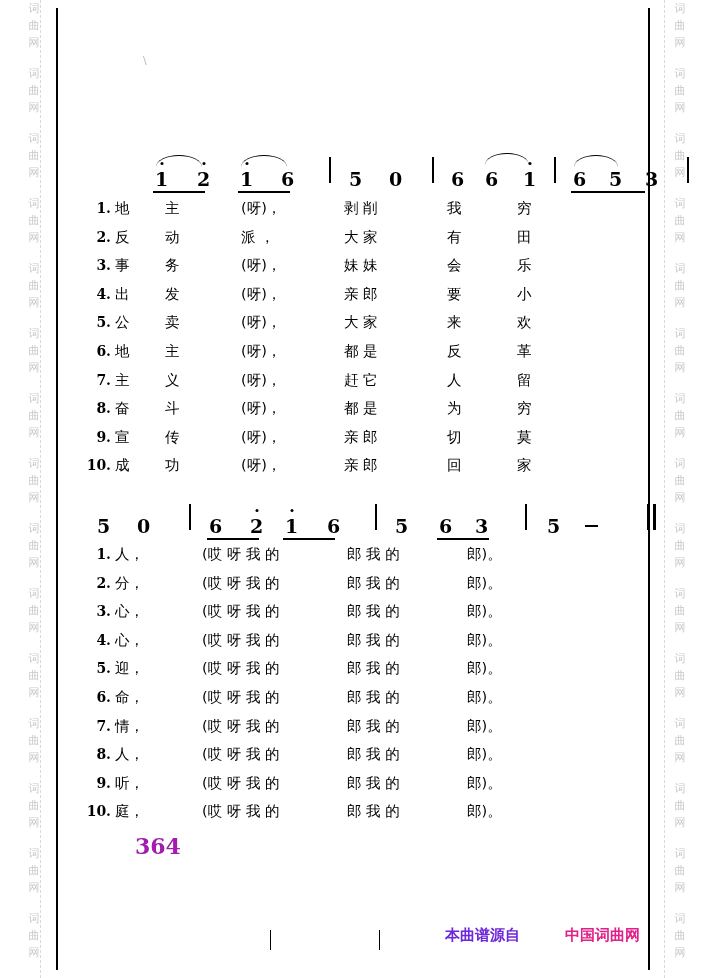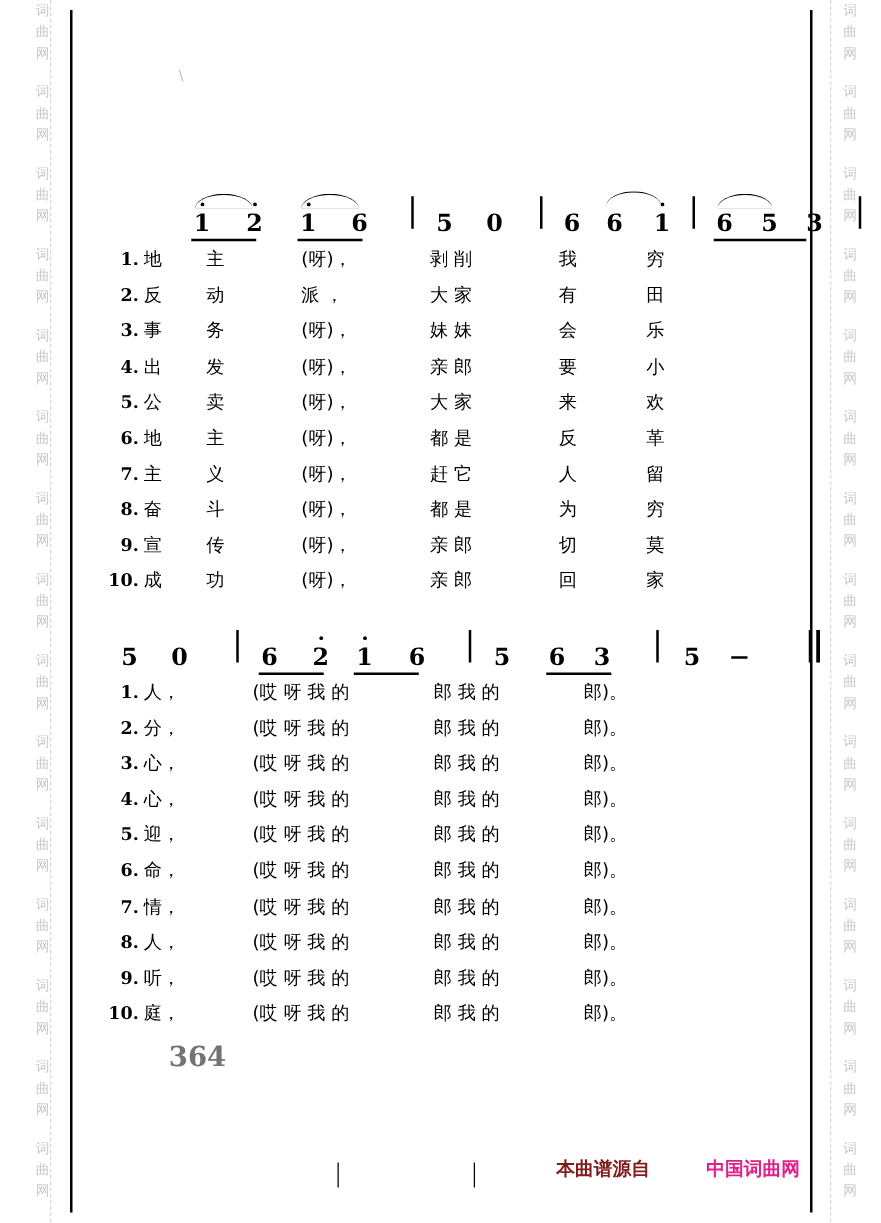--- a/index.html
+++ b/index.html
@@ -176,38 +176,38 @@
   }
 
   
   .page-number {
     position: absolute;
     left: 78px;
     top: 825px;
     font-family: "DejaVu Serif", "Liberation Serif", serif;
     font-size: 22px;
     font-weight: bold;
-    color: #737373;
+    color: #a21caf;
   }
 
   
   .footer {
     position: absolute;
     left: 0;
     top: 918px;
     width: 591px;
     height: 30px;
   }
   .footer-label {
     position: absolute;
     right: 128px;
     top: 0;
     font-size: 15px;
     font-weight: bold;
-    color: #7f1d1d;
+    color: #6d28d9;
     white-space: nowrap;
   }
   .footer-brand {
     position: absolute;
     right: 8px;
     top: 0;
     font-size: 15px;
     font-weight: bold;
     color: #e0218a;
     white-space: nowrap;

